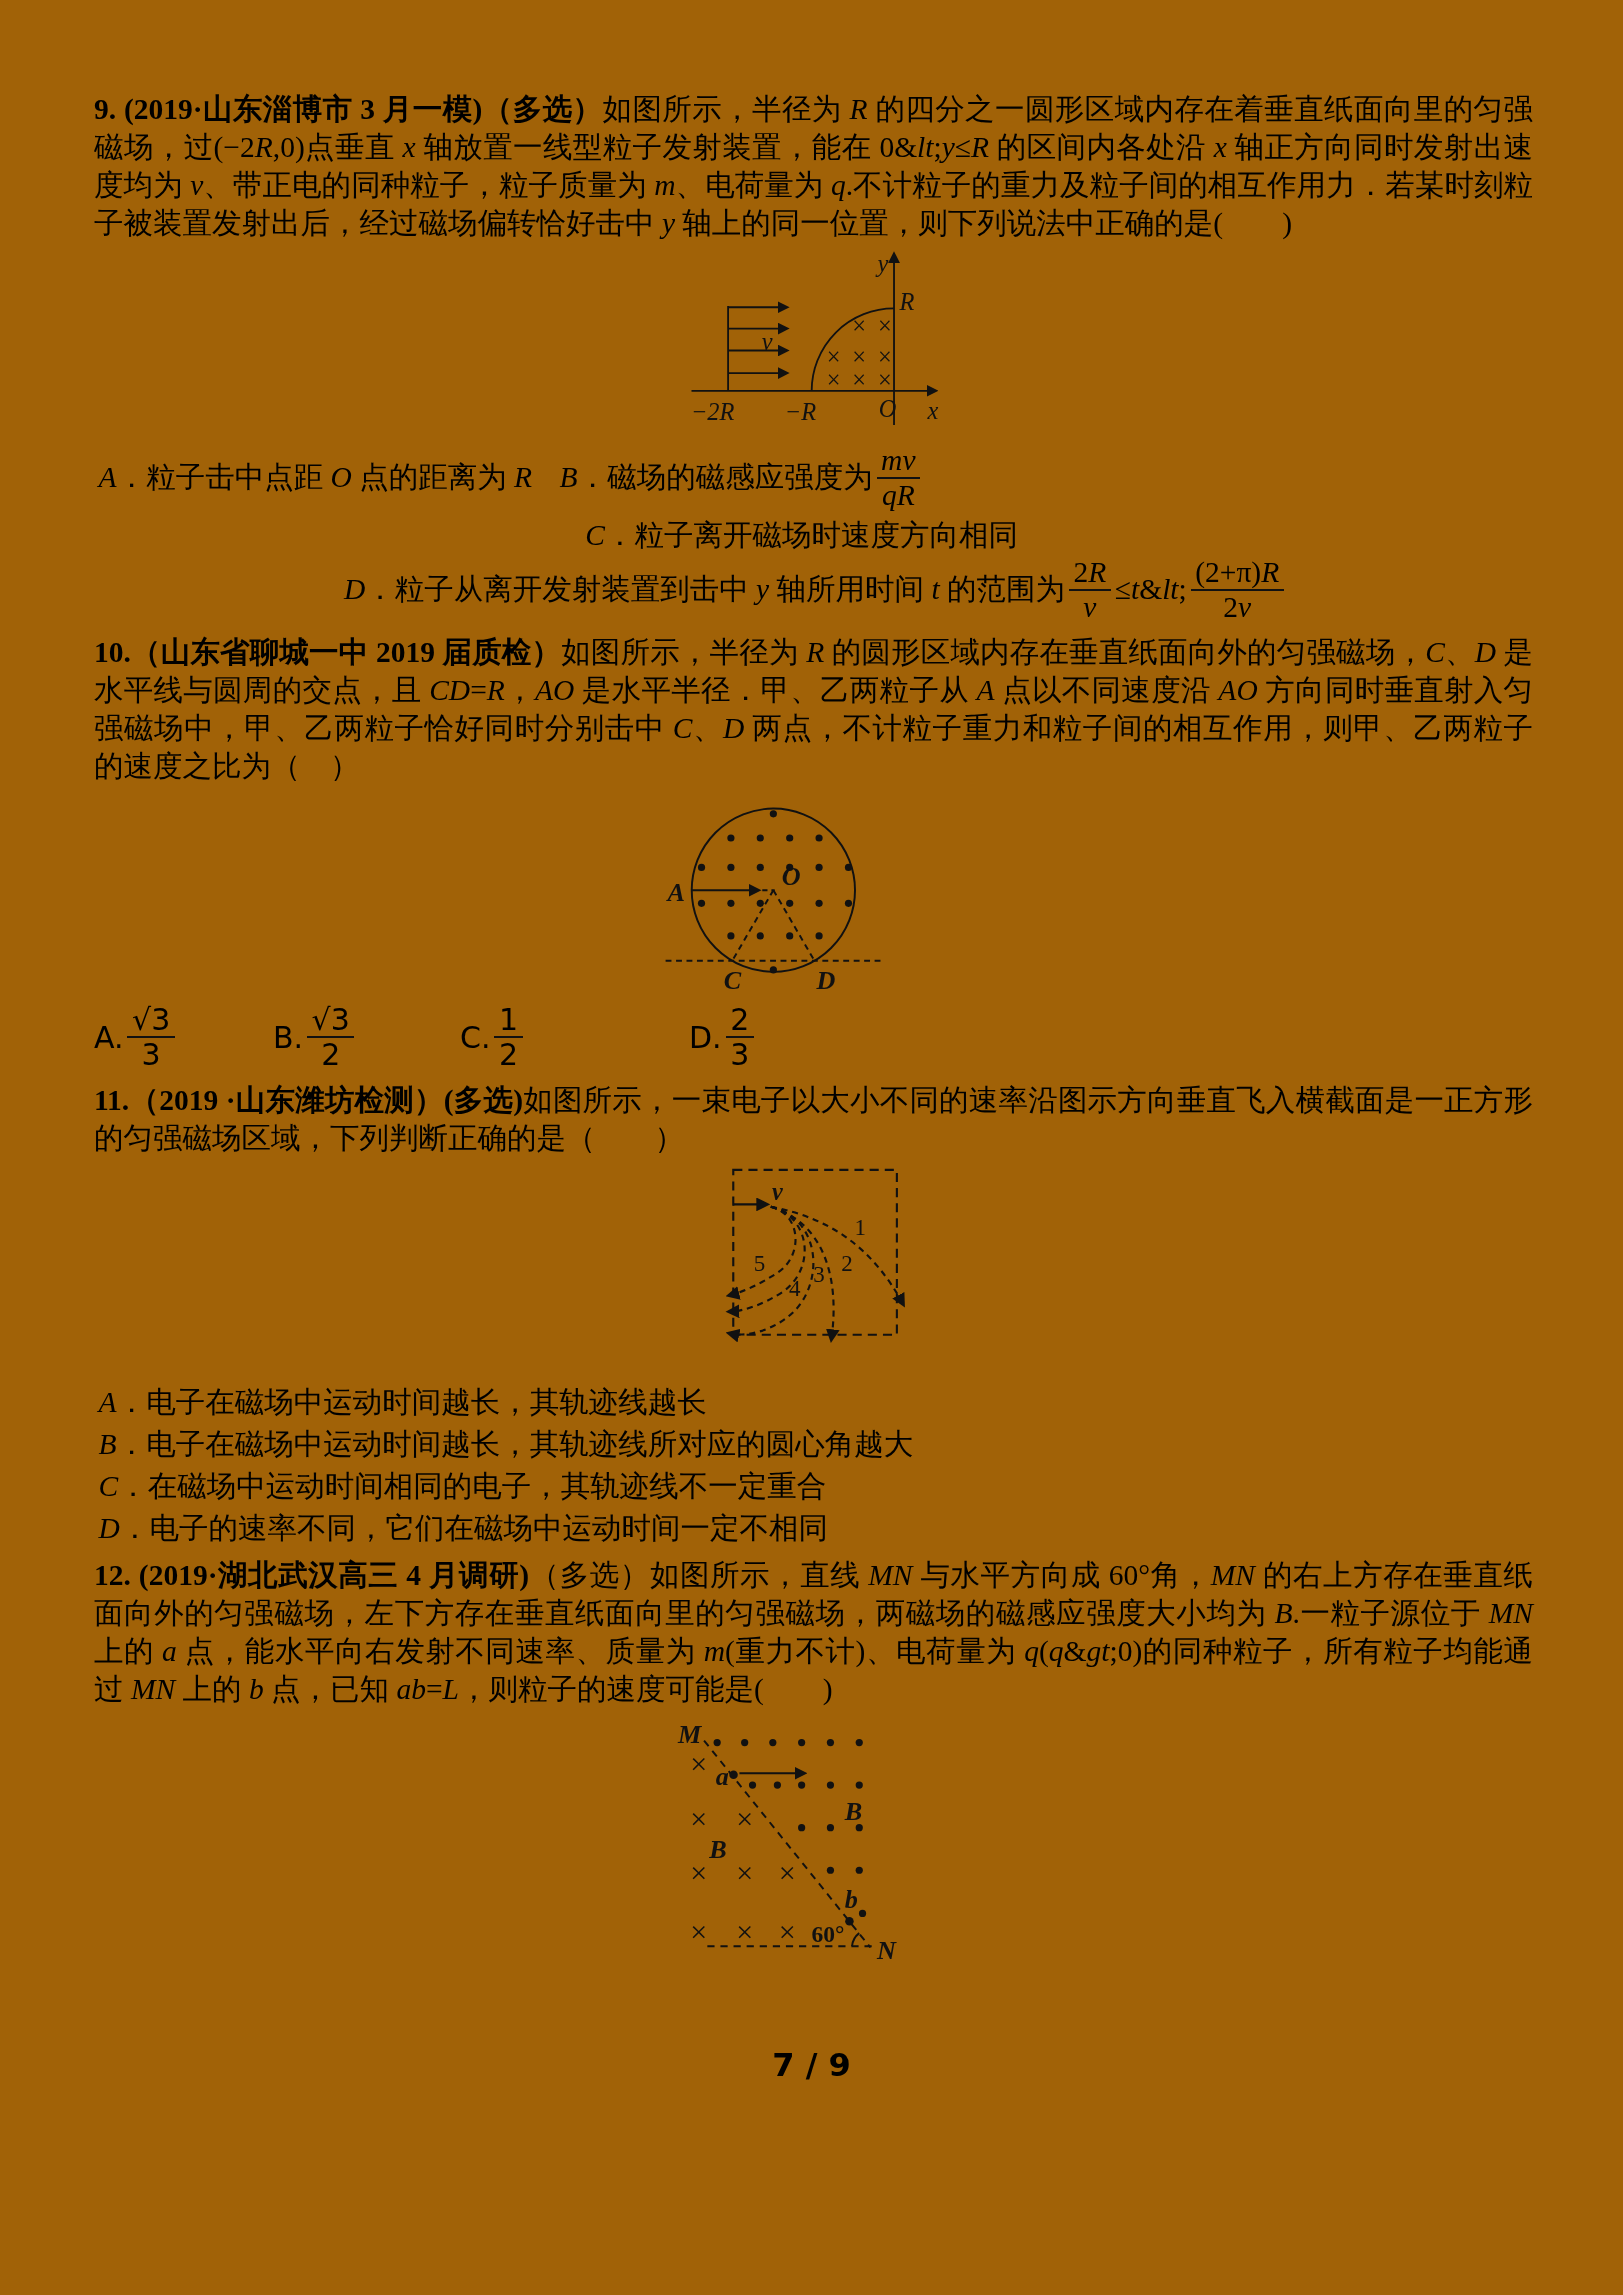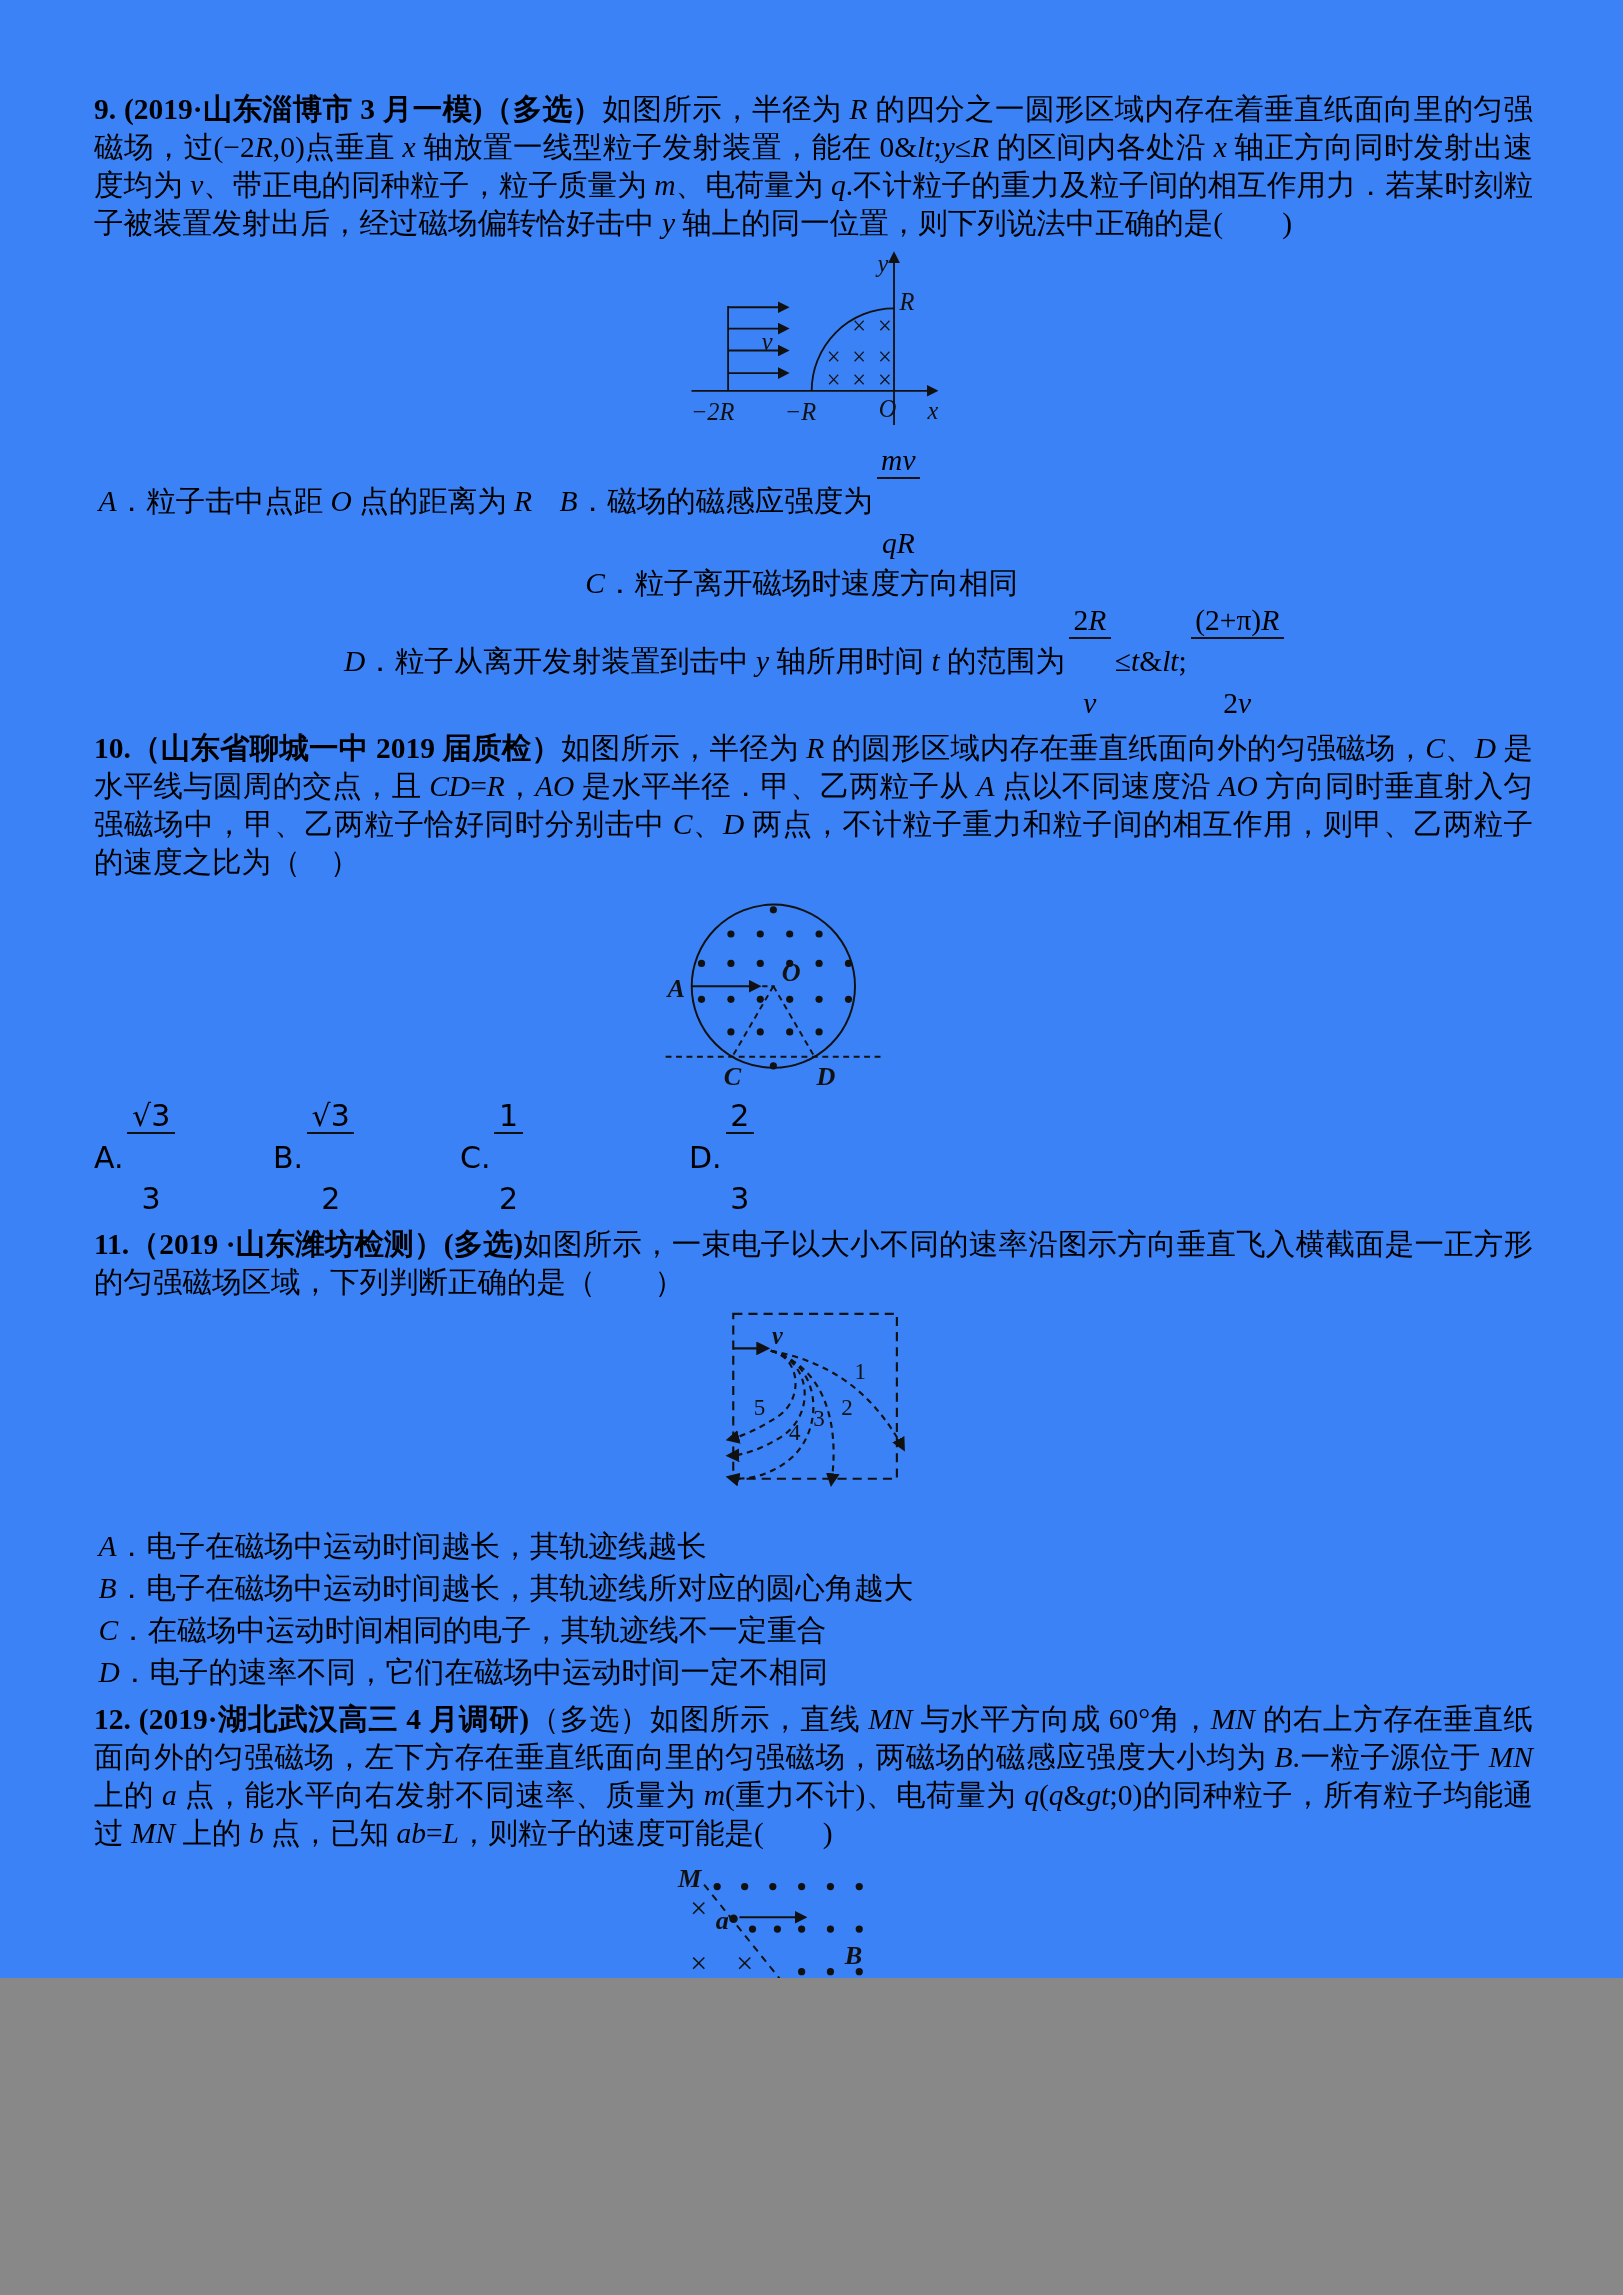--- a/index.html
+++ b/index.html
@@ -1,17 +1,17 @@
 <!DOCTYPE html>
 <html style="font-size:10.5px"><head>
 <meta charset="utf-8">
 <style>
   html,body{margin:0;padding:0;background:#888;}
   .page{
-    position:relative; width:1623px; height:1978px; background:#3b82f6;
+    position:relative; width:1623px; height:2295px; background:#a16207;
     font-family:"Liberation Serif","DejaVu Serif",serif; color:#000;
     padding:90px 90px 0 94px; box-sizing:border-box; overflow:hidden;
   }
   p.qtext{margin:0; font-size:29.5px; line-height:38px; text-align:justify;}
   p.qtext b{font-weight:bold;}
   i{font-style:italic;}
 
   .figwrap{display:flex; justify-content:center;}
   .figwrap.f10{transform:translateX(-39px);}
   .figwrap.f11{transform:translateX(-6.5px);}
@@ -21,21 +21,21 @@
   .sv-lab{font-size:40px; font-style:italic;}
   .sv-labb{font-size:40px; font-style:italic; font-weight:bold;}
   .sv-ang{font-size:36px; font-weight:bold;}
   .sv-num{font-size:38px;}
   .cross{font-size:40px; font-style:normal;}
   .cross12{font-size:46px; font-style:normal;}
 
   .optrow{display:flex; align-items:center; font-size:29.5px; margin-left:4.6px;}
   .optrow .o1{width:461px; flex:none;}
   .optrow .o2{display:flex; align-items:center;}
-  .frac{display:inline-flex; flex-direction:column; align-items:center; vertical-align:middle; margin:0 3.9px; line-height:1.12;gap:48px;}
+  .frac{display:inline-flex; flex-direction:column; align-items:center; vertical-align:middle; margin:0 3.9px; line-height:1.12;}
   .frac .fnum{border-bottom:2px solid #111; padding:0 4.6px; text-align:center;}
   .frac .fden{padding:0 4.6px; text-align:center;}
 
   .q10opts{display:flex; align-items:center; font-family:"DejaVu Sans","Liberation Sans",sans-serif; font-size:30px; margin-left:0;}
   .q10opts .q10opt{display:flex; align-items:center;}
   .q10opts .w1{width:179px;} .q10opts .w2{width:187px;} .q10opts .w3{width:229px;}
   .q10opts .frac .fnum{border-bottom:2.6px solid #111;}
 
   .q11opts{font-size:29.5px; line-height:42px; margin-left:4.6px;}
   .q11opts div{white-space:nowrap;}

